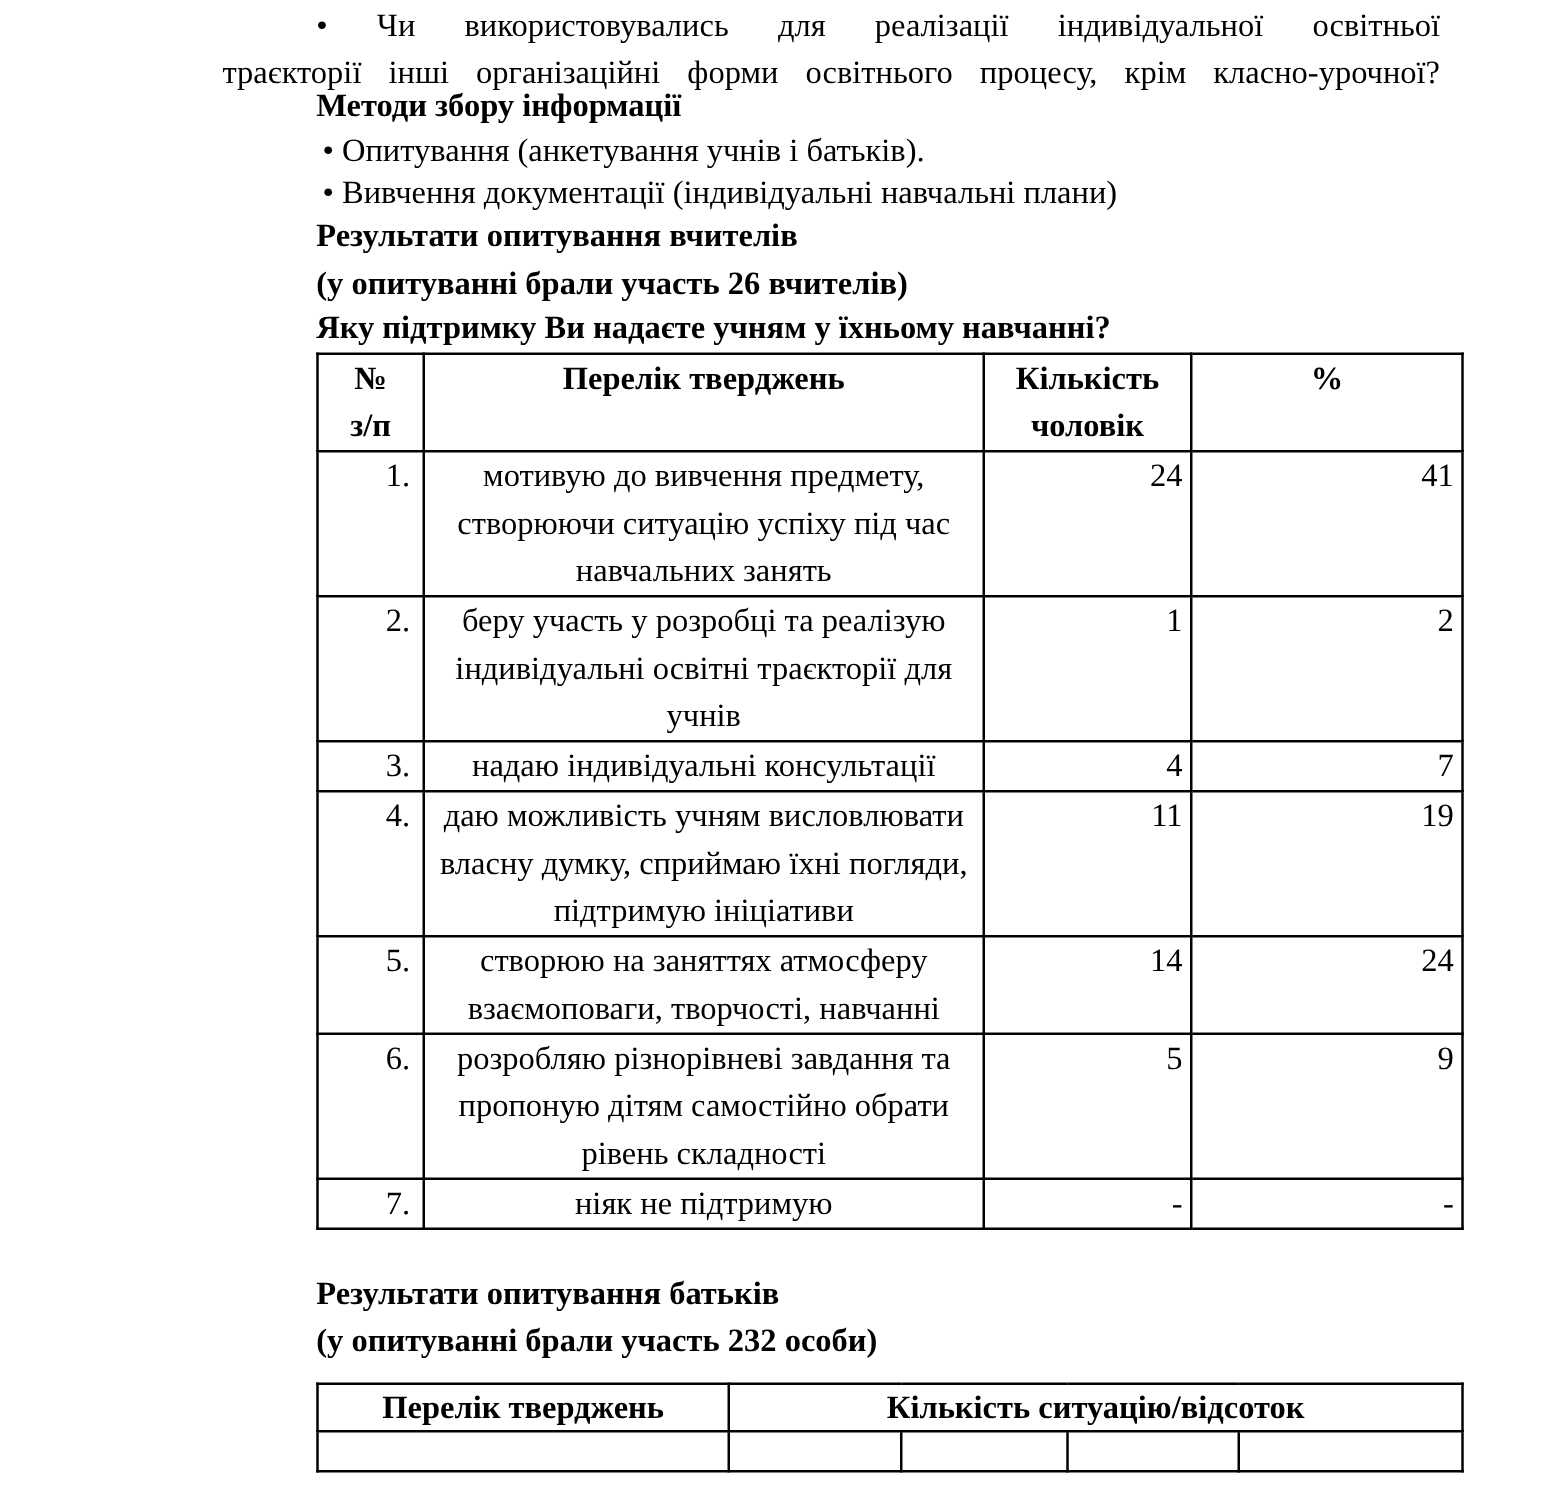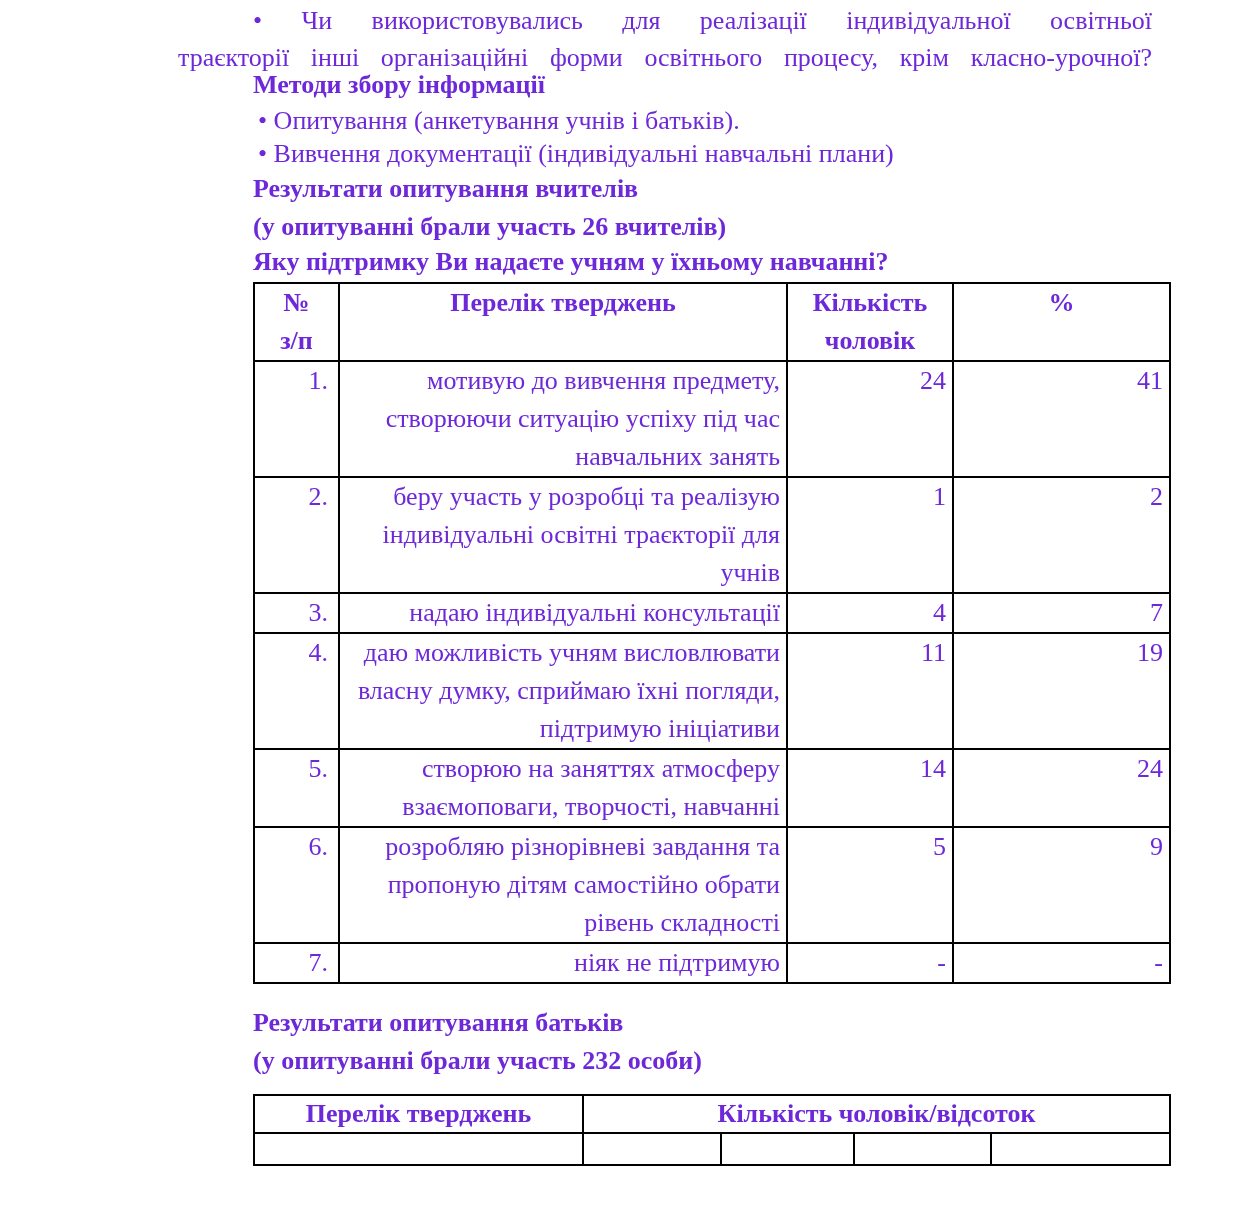--- a/index.html
+++ b/index.html
@@ -1,21 +1,21 @@
 <!DOCTYPE html>
 <html><head>
 <meta charset="utf-8">
 <style>
   html, body { margin: 0; padding: 0; background: #ffffff; }
   .doc {
     position: relative;
     width: 1240px;
     height: 1207px;
     background: #ffffff;
-    color: #6d28d9;
+    color: #000000;
     font-family: "Liberation Serif", "DejaVu Serif", serif;
     font-size: 26px;
     overflow: hidden;
   }
   .intro { margin-left: 178px; width: 974px; margin-top: 2px; }
   .intro .line { line-height: 37px; text-align: justify; text-align-last: justify; }
   .intro .line.first { text-indent: 75px; }
 
   .center-col { margin-left: 253px; width: 916px; text-align: left; }
   .h-bold { font-weight: bold; line-height: 38px; }
@@ -25,24 +25,24 @@
   .bullets { margin-left: 258px; margin-top: 4px; }
   .bullets .bullet-item { line-height: 33px; }
 
   table { border-collapse: collapse; table-layout: fixed; }
   .tbl { margin-left: 253px; width: 916px; }
   .tbl td, .tbl th { border: 2px solid #000; padding: 0 6px; vertical-align: top; line-height: 38px; font-size: 26px; }
   .tbl th { font-weight: bold; text-align: center; white-space: pre-line; }
 
   .teachers-table { margin-top: 4px; }
   .teachers-table .c-num { text-align: right; padding-right: 10px; }
-  .teachers-table .c-statement { text-align: right; }
+  .teachers-table .c-statement { text-align: center; }
   .teachers-table .c-count, .teachers-table .c-percent { text-align: right; }
 
-  .parents-heading { margin-top: 20px; }
+  .parents-heading { margin-top: 32px; }
   .parents-table { margin-top: 14px; }
   .parents-table th { line-height: 36px; }
   .parents-table .empty-cell { height: 30px; }
 </style>
 </head>
 <body>
 
 <div class="doc">
 
   <div class="intro">
@@ -137,21 +137,21 @@
     <colgroup>
       <col style="width:329px">
       <col style="width:138px">
       <col style="width:133px">
       <col style="width:137px">
       <col style="width:179px">
     </colgroup>
     <thead>
       <tr>
         <th>Перелік тверджень</th>
-        <th colspan="4">Кількість чоловік/відсоток</th>
+        <th colspan="4">Кількість ситуацію/відсоток</th>
       </tr>
     </thead>
     <tbody>
         <tr>
           <td class="empty-cell"></td>
           <td class="empty-cell"></td>
           <td class="empty-cell"></td>
           <td class="empty-cell"></td>
           <td class="empty-cell"></td>
         </tr>

